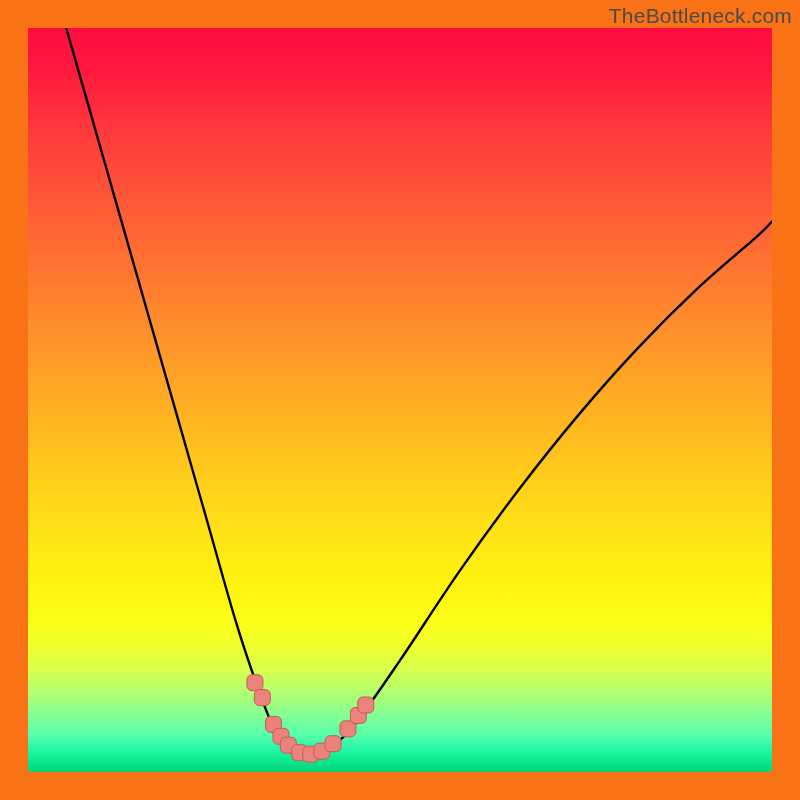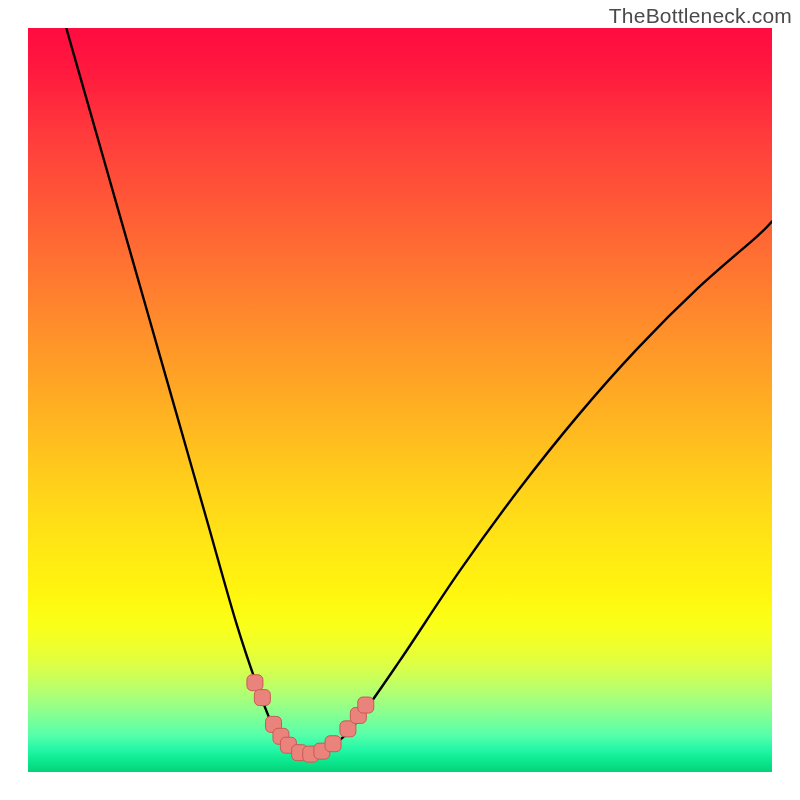--- a/index.html
+++ b/index.html
@@ -8,21 +8,21 @@
     width: 800px;
     height: 800px;
     background: #000;
     overflow: hidden;
     font-family: Arial, Helvetica, sans-serif;
   }
   .frame {
     position: absolute;
     left: 0; top: 0;
     width: 800px; height: 800px;
-    background: #ffffff;
+    background: #f97316;
   }
   .plot {
     position: absolute;
     left: 28px;
     top: 28px;
     width: 744px;
     height: 744px;
     overflow: hidden;
   }
   .gradient {

